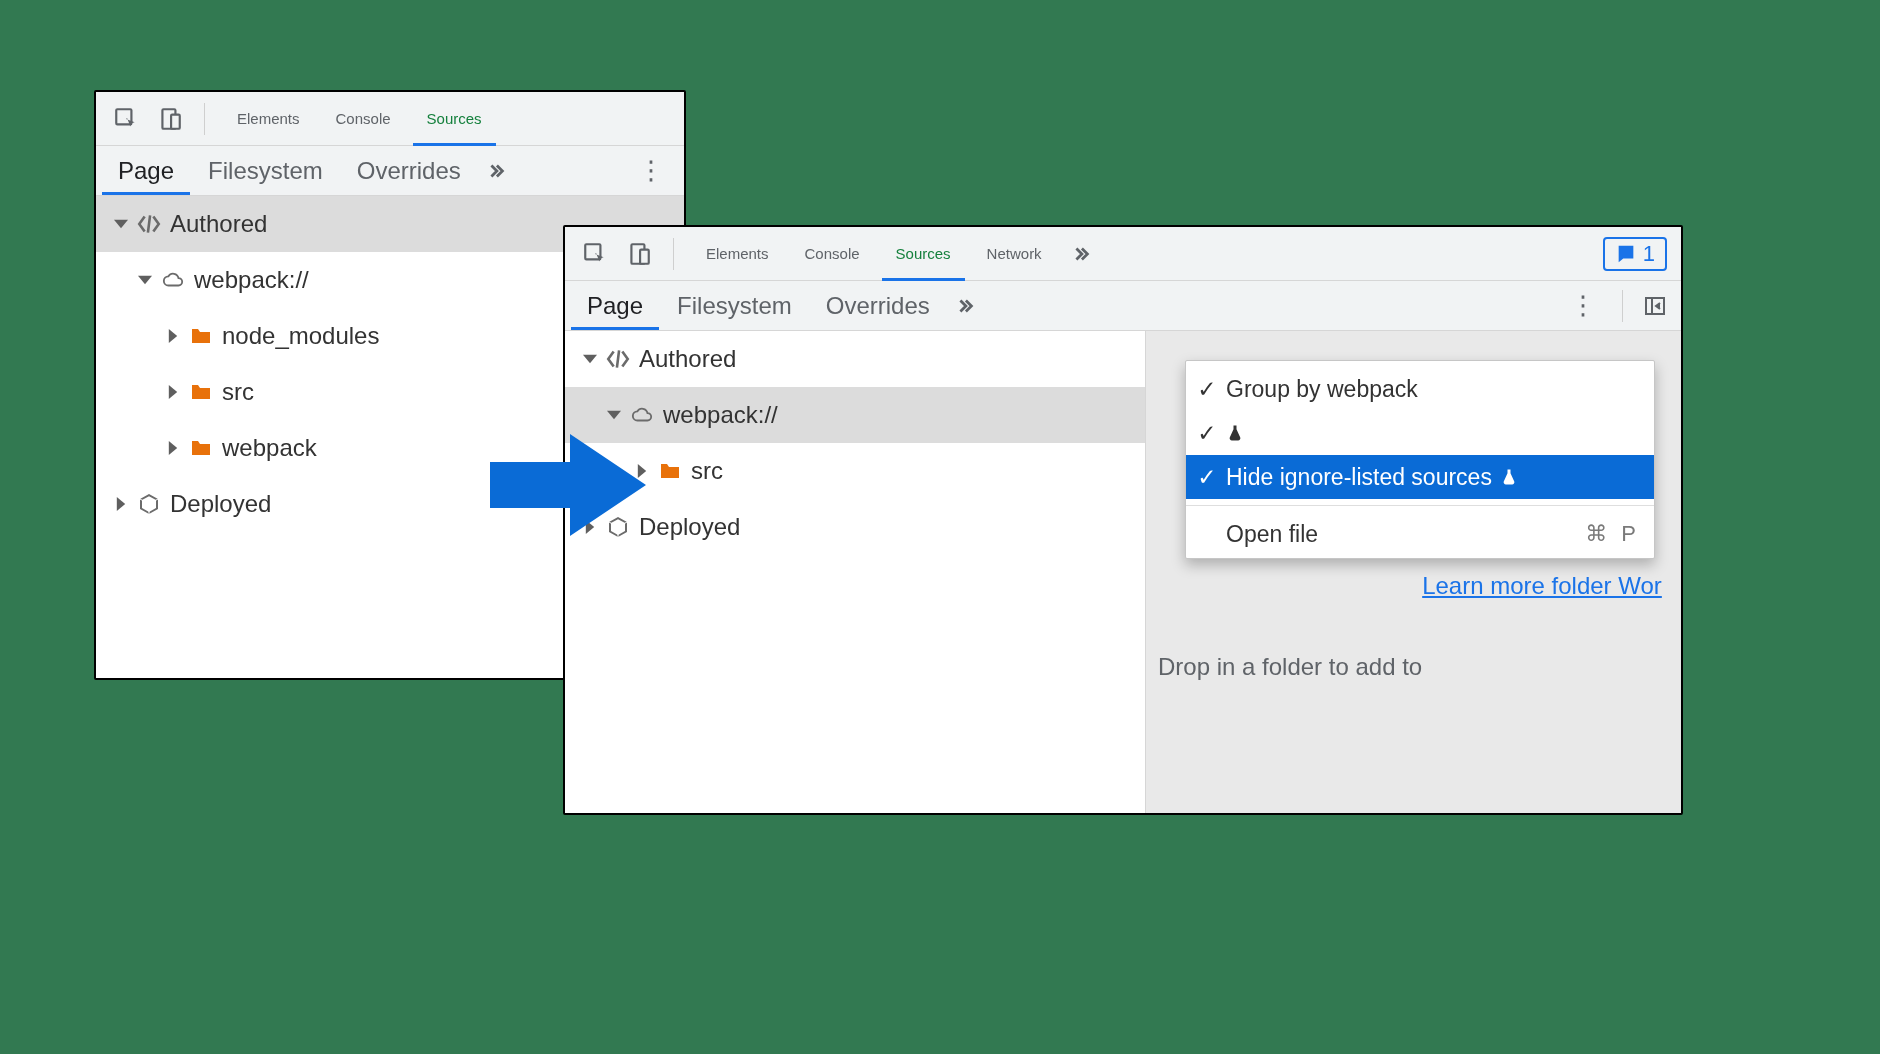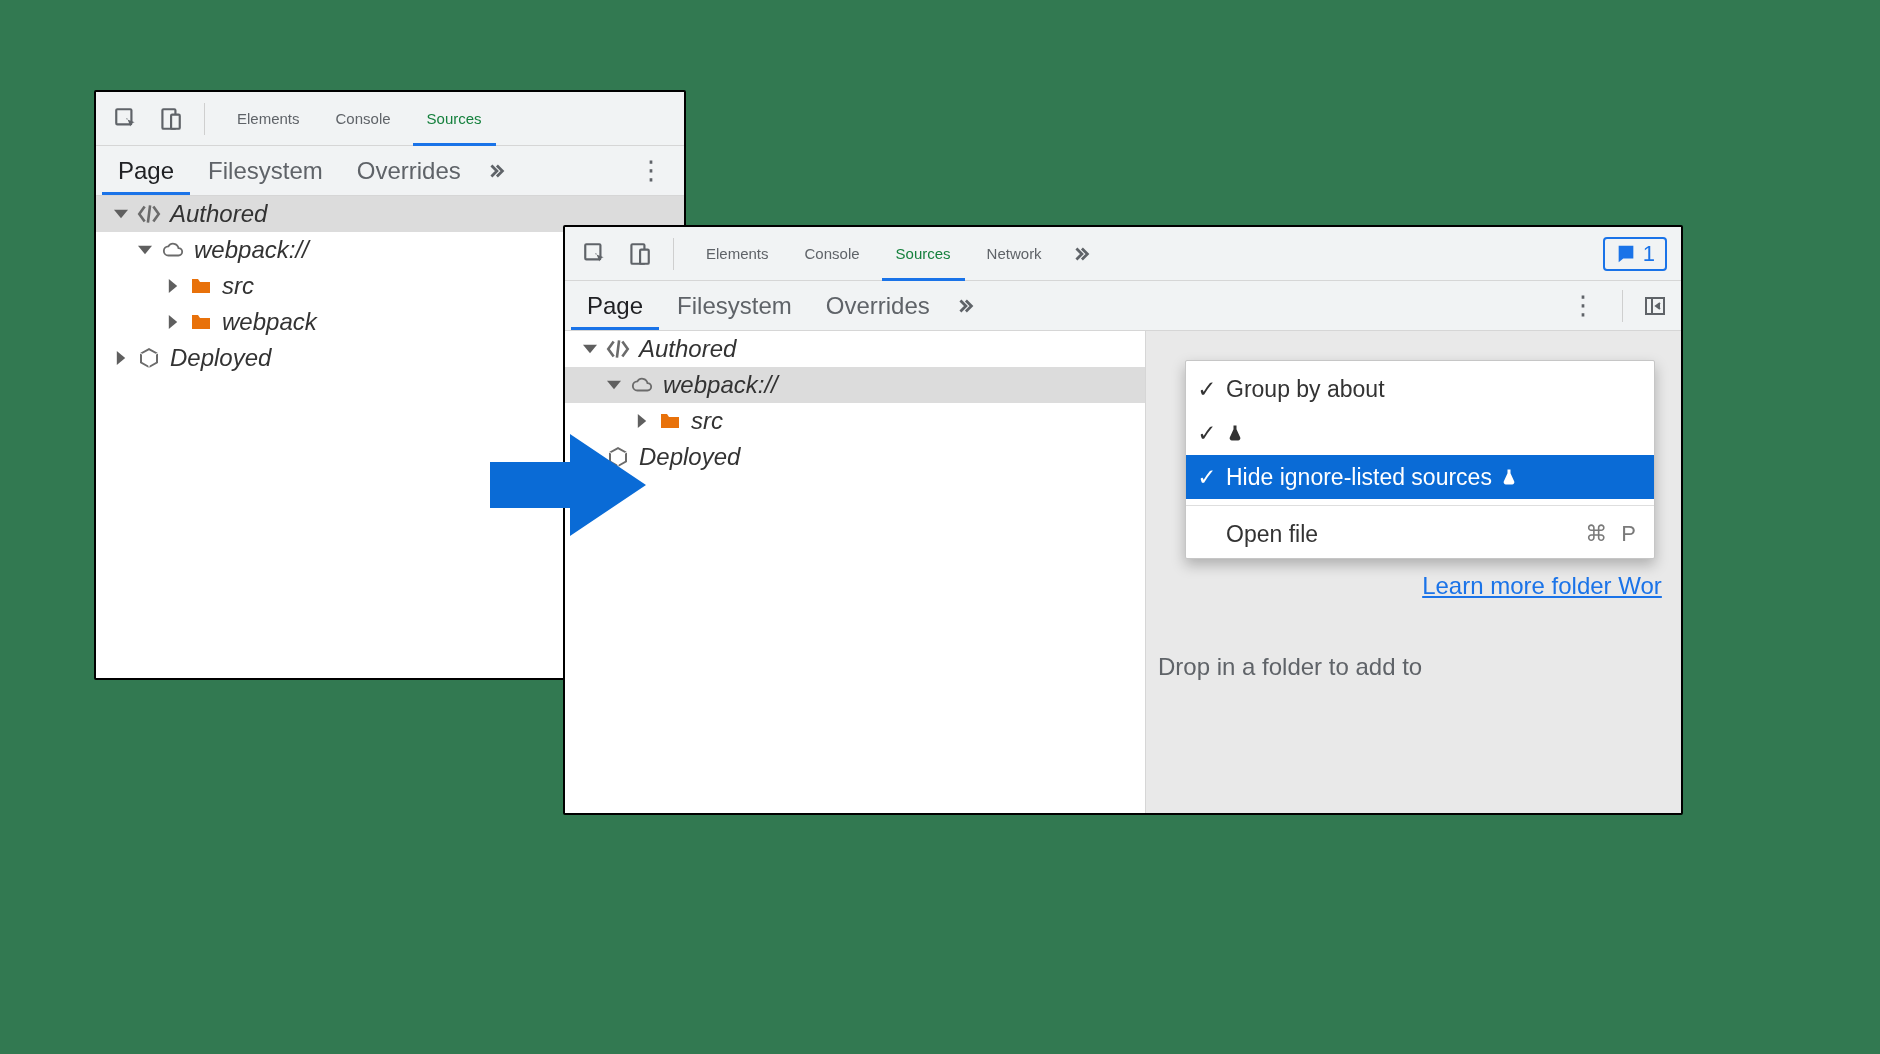--- a/index.html
+++ b/index.html
@@ -88,27 +88,26 @@
     height: 3px; background: #1a73e8;
   }
   .kebab { font-size: 26px; color: #5f6368; padding: 0 14px; cursor: pointer; }
 
   
   .body-row { flex: 1; display: flex; min-height: 0; }
   .tree { flex: 0 0 580px; background: #fff; overflow: hidden; }
   .panelA .tree { flex: 1; }
   .treerow {
     display: flex; align-items: center;
-    height: 36px;
+    height: 56px;
     gap: 8px;
     padding-right: 10px;
     font-size: 24px;
     color: #333;
     white-space: nowrap;
-    font-style: italic;
   }
   .treerow.sel { background: #dcdcdc; }
   .ind { display: inline-block; }
   .disclosure {
     width: 14px; height: 14px;
     color: #5f5f5f;
   }
   .disclosure svg { width: 14px; height: 14px; display: block; }
   .ticon { width: 26px; height: 26px; display: flex; align-items: center; justify-content: center; color: #6b6b6b; }
   .ticon.folder { color: #e8710a; }
@@ -229,20 +228,34 @@
         <span class="disclosure">
             <svg viewBox="0 0 10 10">
               <path d="M2 0l6 5-6 5z" fill="currentColor"></path>
             </svg>
           </span>
         <span class="ticon folder">
             <svg viewBox="0 0 24 24" width="24" height="24" fill="currentColor">
               <path d="M3 5h6l2 3h10v11H3z"></path>
             </svg>
           </span>
+        <span>node_modules</span>
+      </div>
+      <div class="treerow">
+        <span class="ind" style="width:62px"></span>
+        <span class="disclosure">
+            <svg viewBox="0 0 10 10">
+              <path d="M2 0l6 5-6 5z" fill="currentColor"></path>
+            </svg>
+          </span>
+        <span class="ticon folder">
+            <svg viewBox="0 0 24 24" width="24" height="24" fill="currentColor">
+              <path d="M3 5h6l2 3h10v11H3z"></path>
+            </svg>
+          </span>
         <span>src</span>
       </div>
       <div class="treerow">
         <span class="ind" style="width:62px"></span>
         <span class="disclosure">
             <svg viewBox="0 0 10 10">
               <path d="M2 0l6 5-6 5z" fill="currentColor"></path>
             </svg>
           </span>
         <span class="ticon folder">
@@ -394,21 +407,21 @@
     <div class="rightpane">
       <div class="hint">Drop in a folder to add to</div>
       <a class="link">Learn more folder Wor</a>
     </div>
   </div>
 </div>
 
 <div class="menu">
   <div class="menuitem">
     <span class="chk">✓</span>
-    <span>Group by about</span>
+    <span>Group by webpack</span>
   </div>
   <div class="menuitem">
     <span class="chk">✓</span>
     <span class="flask">
         <svg viewBox="0 0 24 24" width="18" height="18" fill="currentColor">
           <path d="M10 2h4v5l5 11a3 3 0 01-3 4H8a3 3 0 01-3-4l5-11V2z"></path>
         </svg>
       </span>
   </div>
   <div class="menuitem sel">

